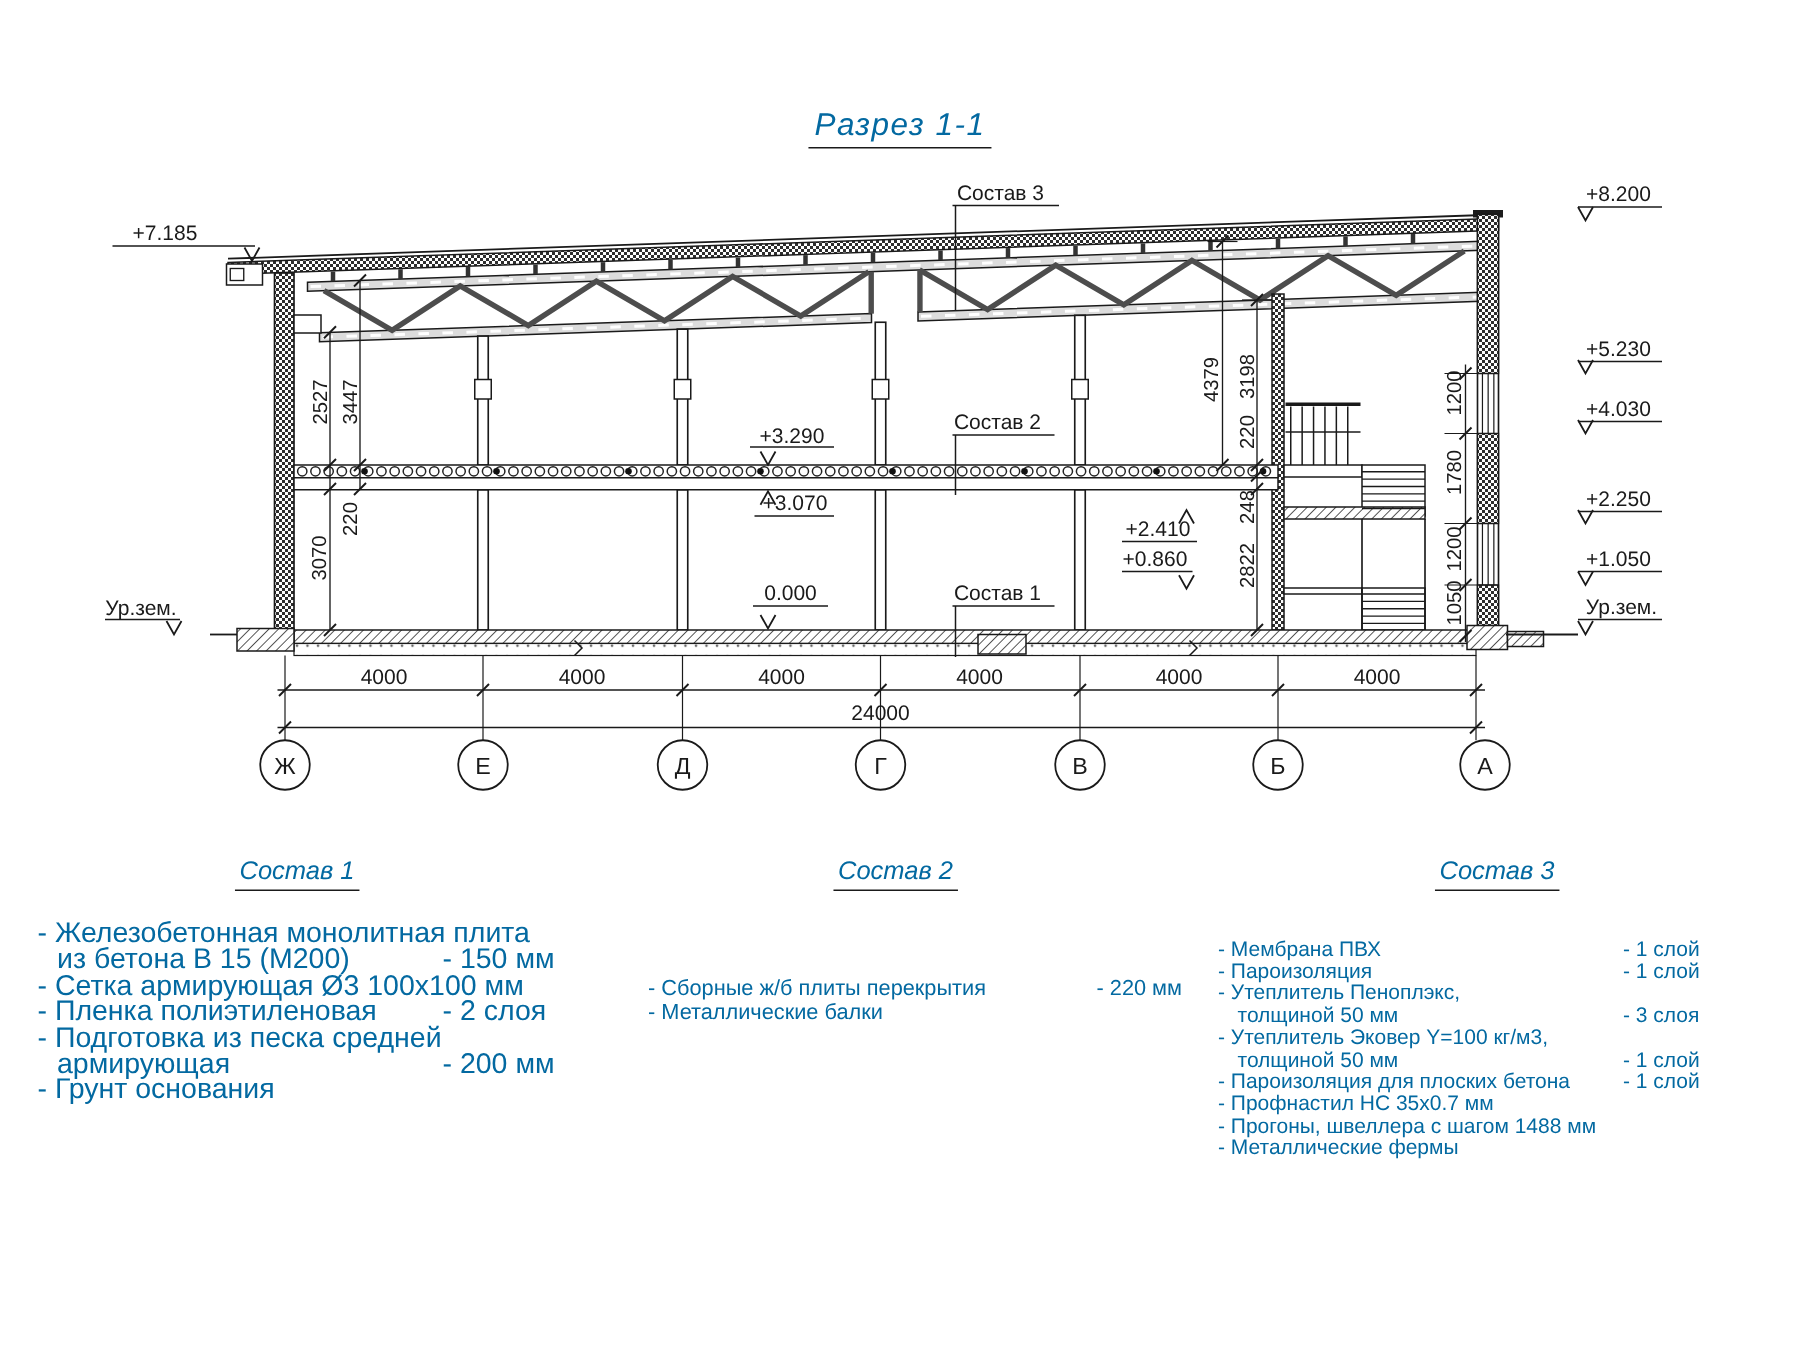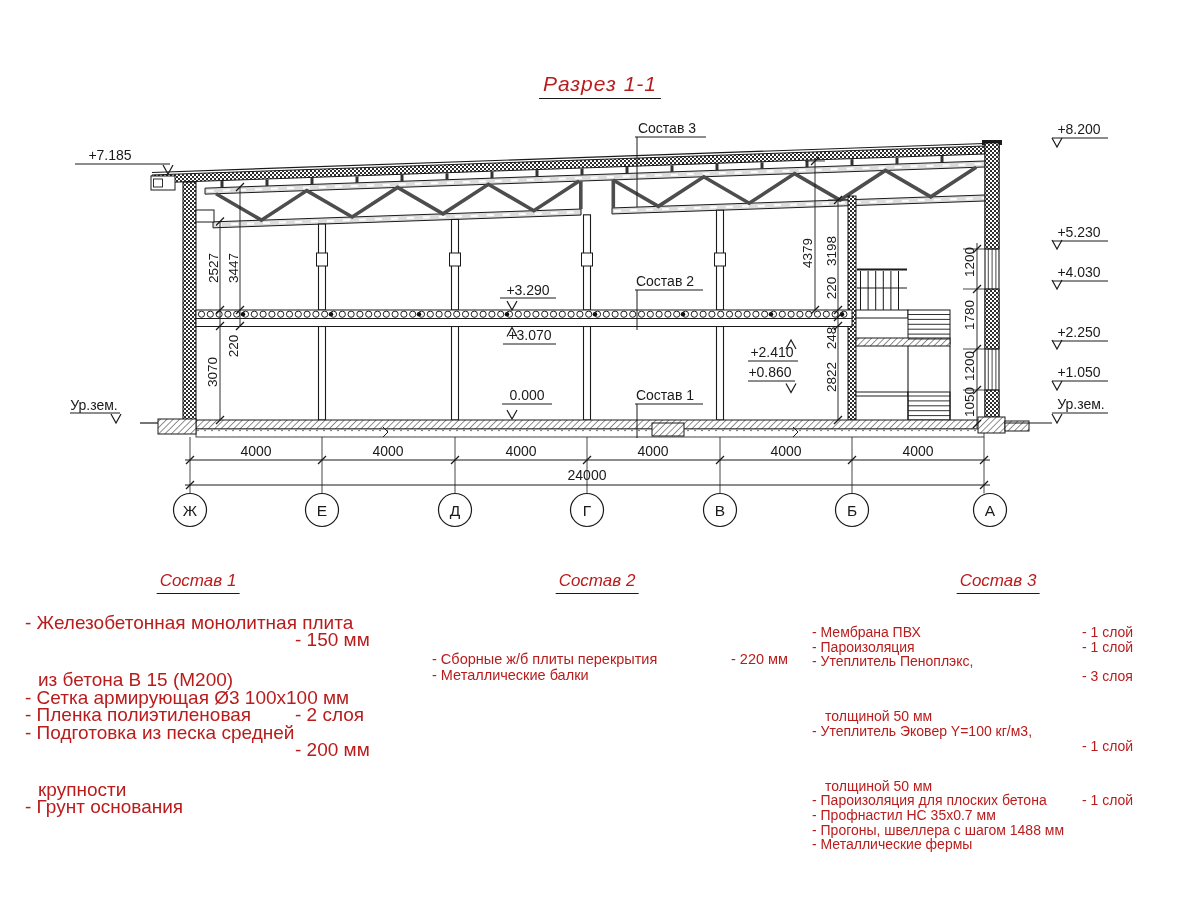--- a/index.html
+++ b/index.html
@@ -1,32 +1,32 @@
 <!DOCTYPE html>
 <html><head>
 <meta charset="utf-8">
 <style>
   html,body{margin:0;padding:0;background:#fff;}
   .page{position:relative;width:1200px;height:900px;background:#fff;overflow:hidden;
-        font-family:"Liberation Sans",sans-serif;color:#b91c1c;}
+        font-family:"Liberation Sans",sans-serif;color:#0369a1;}
   .main-title{position:absolute;top:72px;transform:translateX(-50%);font-style:italic;
         font-size:21px;letter-spacing:1px;border-bottom:1.6px solid #1a1a1a;padding:0 4px 2px 4px;}
   svg{position:absolute;left:0;top:0;}
   svg text{font-family:"Liberation Sans",sans-serif;fill:#1a1a1a;}
   .t14{font-size:14px;} .t13{font-size:13.5px;} .tg{font-size:15.5px;}
   .legend{position:absolute;left:0;top:0;width:1200px;height:900px;}
   .lg-title{position:absolute;transform:translateX(-50%);font-style:italic;font-size:17px;
         border-bottom:1.5px solid #1a1a1a;padding:0 3px 2px 3px;white-space:nowrap;}
   .lg-list{position:absolute;white-space:nowrap;}
   .row{position:relative;}
   .s1 .row{line-height:17.4px;font-size:19px;text-decoration:underline;}
   .s2 .row{line-height:15.5px;font-size:14.5px;}
   .s3 .row{line-height:14.7px;font-size:14px;}
   .row .t{display:inline-block;}
-  .row.cont .t{padding-left:13px;margin-top:40px;}
+  .row.cont .t{padding-left:13px;}
   .row .v{position:absolute;top:0;}
   .s1 .v{left:270px;} .s2 .v{left:263px;margin-left:36px;} .s3 .v{left:270px;}
 </style>
 </head>
 <body>
 
 <div class="page">
 
   <div class="main-title" style="left:600px">Разрез 1-1</div>
 
@@ -404,21 +404,21 @@
     <div class="lg-title" style="left:198px;top:571px">Состав 1</div>
     <div class="lg-title" style="left:597px;top:571px">Состав 2</div>
     <div class="lg-title" style="left:998px;top:571px">Состав 3</div>
 
     <div class="lg-list s1" style="left:25px;top:614px">
       <div class="row"><span class="t">- Железобетонная  монолитная плита</span><span class="v"></span></div>
       <div class="row cont"><span class="t">из бетона В 15 (М200)</span><span class="v">- 150 мм</span></div>
       <div class="row"><span class="t">- Сетка армирующая Ø3 100х100 мм</span><span class="v"></span></div>
       <div class="row"><span class="t">- Пленка полиэтиленовая</span><span class="v">-  2 слоя</span></div>
       <div class="row"><span class="t">- Подготовка из песка средней</span><span class="v"></span></div>
-      <div class="row cont"><span class="t">крупности</span><span class="v">- 200 мм</span></div>
+      <div class="row cont"><span class="t">армирующая</span><span class="v">- 200 мм</span></div>
       <div class="row"><span class="t">- Грунт основания</span><span class="v"></span></div>
     </div>
 
     <div class="lg-list s2" style="left:432px;top:652px">
       <div class="row"><span class="t">- Сборные ж/б плиты перекрытия</span><span class="v">- 220 мм</span></div>
       <div class="row"><span class="t">- Металлические балки</span><span class="v"></span></div>
     </div>
 
     <div class="lg-list s3" style="left:812px;top:625px">
       <div class="row"><span class="t">- Мембрана ПВХ</span><span class="v">- 1 слой</span></div>

